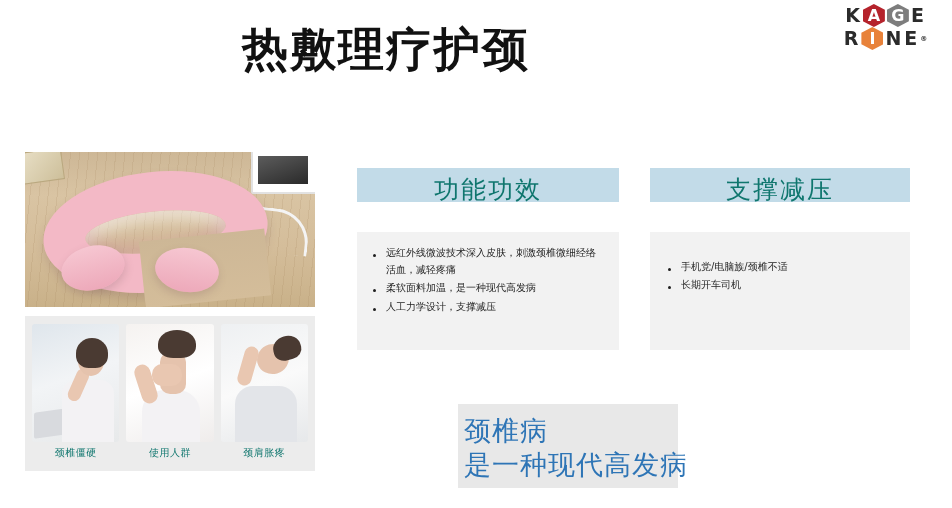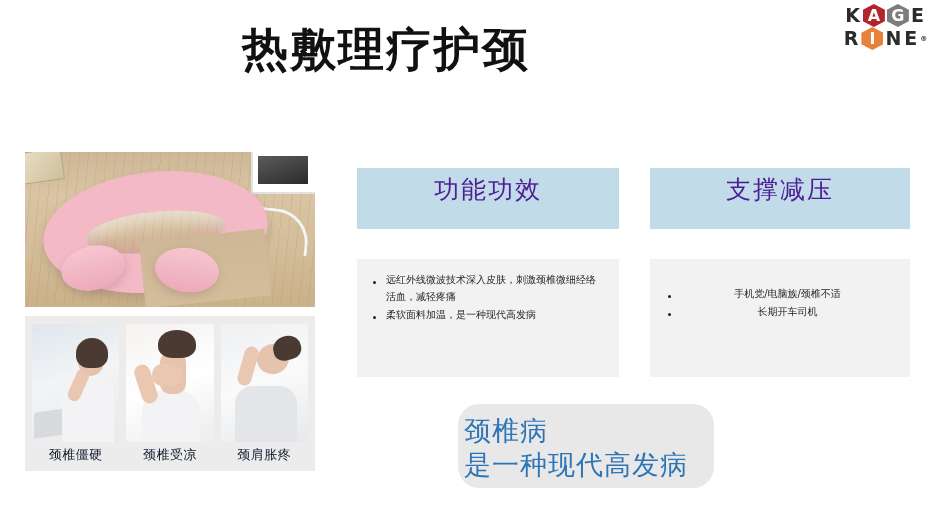--- a/index.html
+++ b/index.html
@@ -241,37 +241,37 @@
     border-radius: 2px;
   }
   .symptom-captions {
     display: flex;
     gap: 7px;
     margin-top: 4px;
   }
   .symptom-caption {
     flex: 1;
     text-align: center;
-    font-size: 13px;
-    color: #0f172a;
+    font-size: 10px;
+    color: #0f766e;
     font-family: "DejaVu Sans", "Liberation Sans", sans-serif;
     letter-spacing: 0.5px;
   }
 
   
   .panel { position: absolute; }
   .panel-header {
     background: #c2dbe8;
     text-align: center;
     font-family: "DejaVu Serif", "Liberation Serif", serif;
     font-size: 25px;
-    color: #4c1d95;
+    color: #0f766e;
     letter-spacing: 2px;
     line-height: 44px;
-    height: 61px;
+    height: 34px;
   }
   .panel-body {
     background: #f2f2f2;
     box-sizing: border-box;
   }
   .bullet-list {
     list-style: none;
     margin: 0;
     padding: 0;
   }
@@ -291,33 +291,32 @@
     top: 10px;
     width: 3px;
     height: 3px;
     background: #1f1f1f;
     border-radius: 50%;
   }
 
   #features-panel  { left: 357px; top: 168px; width: 262px; }
   #features-panel .panel-body { margin-top: 30px; height: 118px; padding: 12px 16px 10px 14px; }
   #audience-panel  { left: 650px; top: 168px; width: 260px; }
-  #audience-panel .panel-body { margin-top: 30px; height: 118px; padding: 26px 16px 10px 16px; text-align: center; }
+  #audience-panel .panel-body { margin-top: 30px; height: 118px; padding: 26px 16px 10px 16px; }
 
   
   .statement {
     position: absolute;
     left: 458px;
     top: 404px;
-    width: 256px;
+    width: 220px;
     height: 84px;
     background: #e8e8e8;
     box-sizing: border-box;
     padding: 10px 0 0 6px;
-    border-radius: 21px;
   }
   .statement-line {
     font-size: 27px;
     line-height: 1.26;
     color: #2e75b6;
     font-family: "DejaVu Sans", "Liberation Sans", sans-serif;
     letter-spacing: 1px;
     white-space: nowrap;
   }
 </style>
@@ -386,31 +385,32 @@
     </div>
     <div class="symptom-cell sym-bg-3">
       <div class="figure-body" style="left:14px;top:62px;width:62px;height:56px;border-radius:18px 18px 0 0;background:#e3e5e9;"></div>
       <div class="figure-head" style="left:36px;top:20px;width:32px;height:30px;transform:rotate(-16deg);"></div>
       <div class="figure-hair" style="left:52px;top:12px;width:28px;height:24px;transform:rotate(-16deg);"></div>
       <div class="figure-arm" style="left:20px;top:22px;width:14px;height:40px;transform:rotate(16deg);"></div>
     </div>
   </div>
   <div class="symptom-captions">
     <div class="symptom-caption">颈椎僵硬</div>
-    <div class="symptom-caption">颈椎受凉</div>
+    <div class="symptom-caption">使用人群</div>
     <div class="symptom-caption">颈肩胀疼</div>
   </div>
 </div>
 
 <div class="panel" id="features-panel">
   <div class="panel-header">功能功效</div>
   <div class="panel-body">
     <ul class="bullet-list">
       <li class="bullet-item">远红外线微波技术深入皮肤，刺激颈椎微细经络活血，减轻疼痛</li>
       <li class="bullet-item">柔软面料加温，是一种现代高发病</li>
+      <li class="bullet-item">人工力学设计，支撑减压</li>
     </ul>
   </div>
 </div>
 
 <div class="panel" id="audience-panel">
   <div class="panel-header">支撑减压</div>
   <div class="panel-body">
     <ul class="bullet-list">
       <li class="bullet-item">手机党/电脑族/颈椎不适</li>
       <li class="bullet-item">长期开车司机</li>

